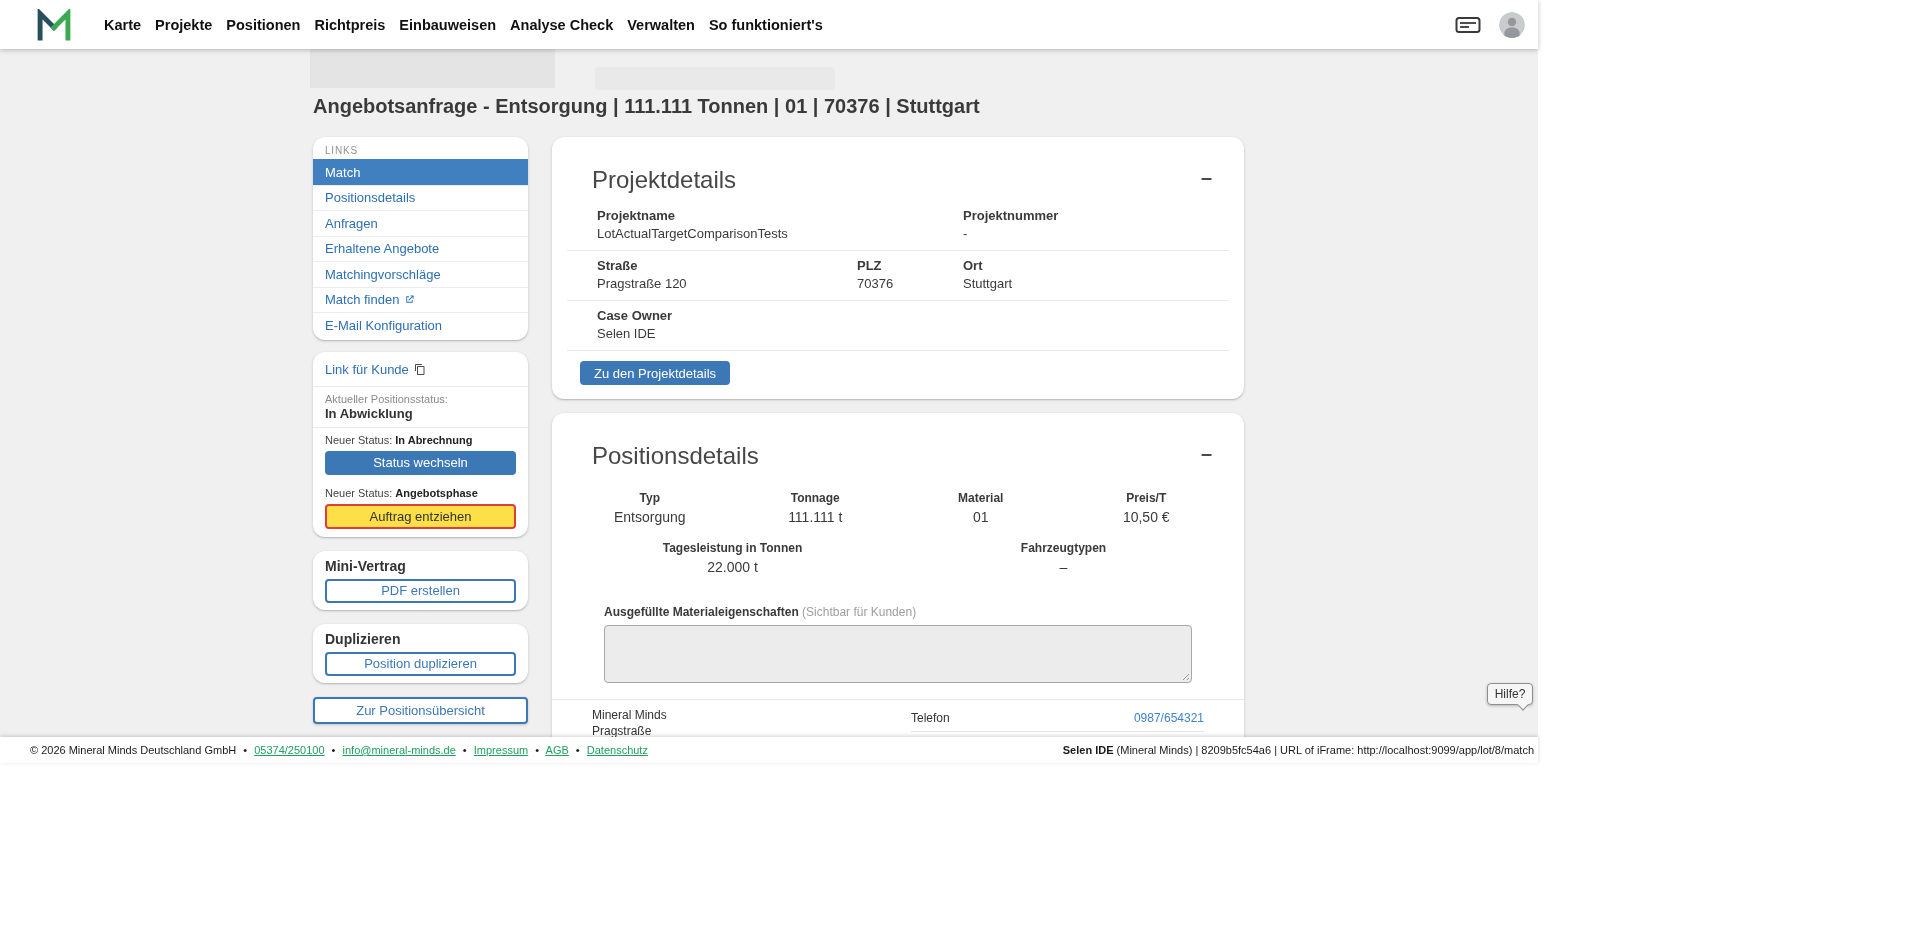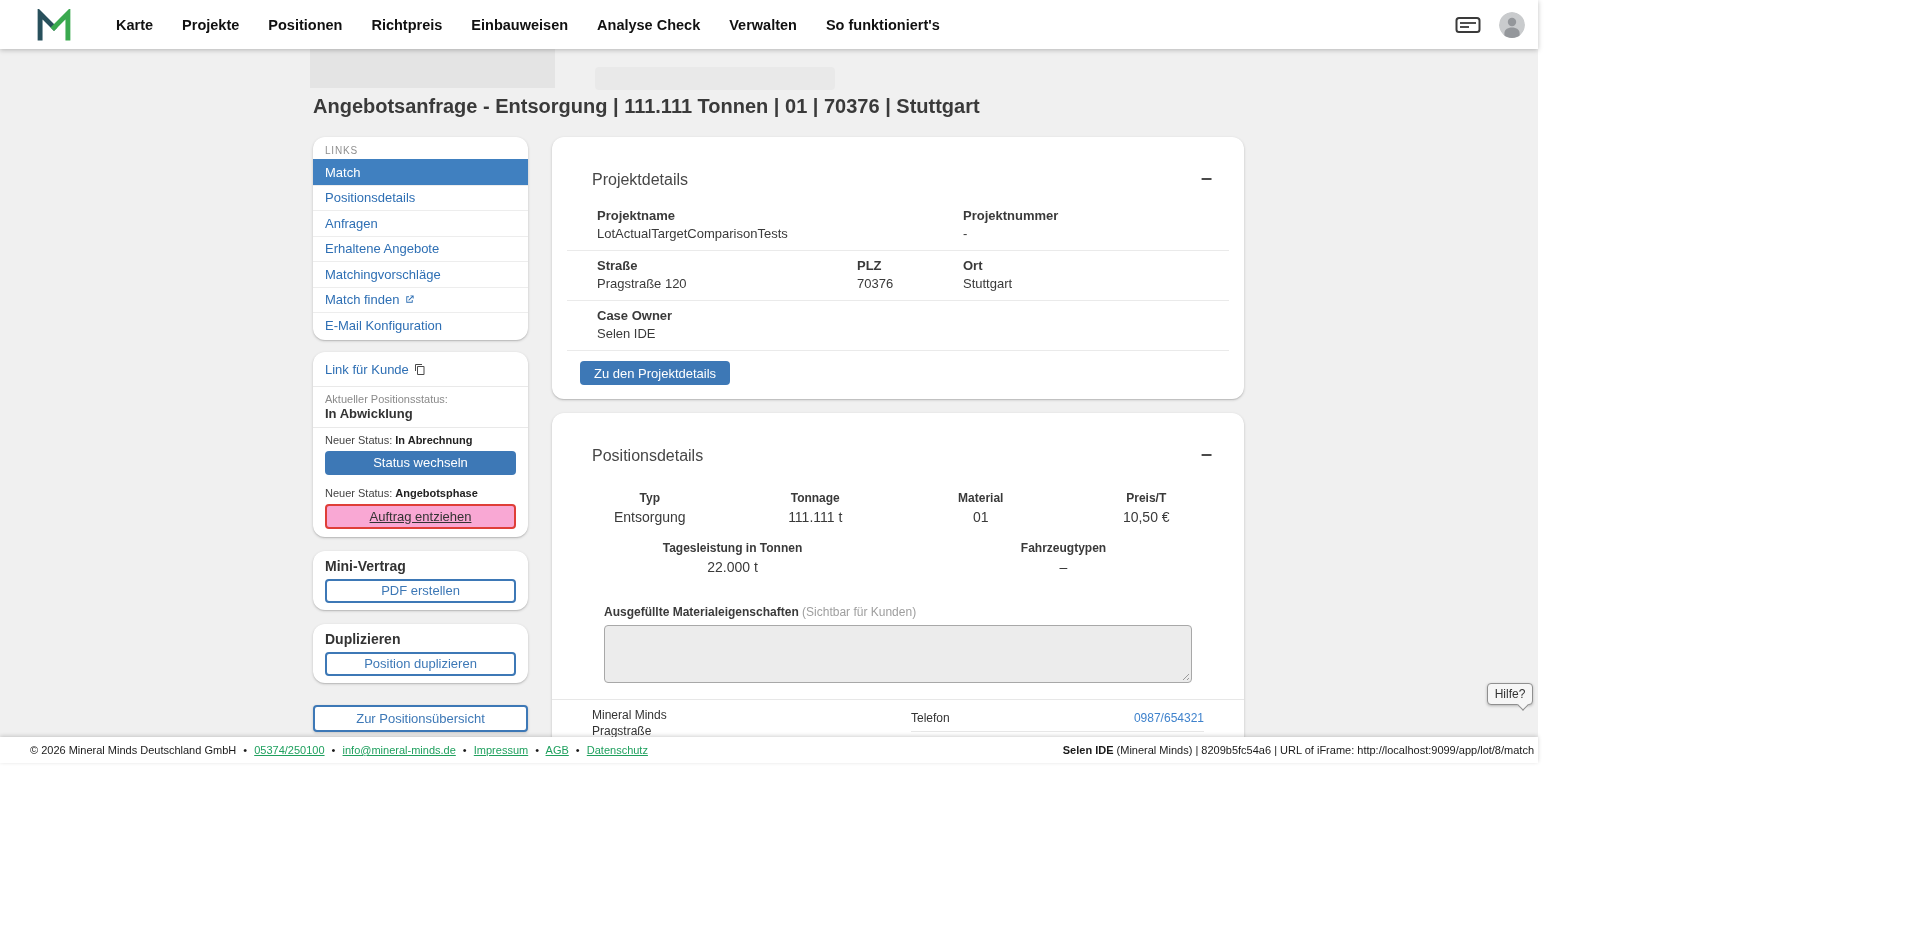--- a/index.html
+++ b/index.html
@@ -3,21 +3,21 @@
 <meta charset="utf-8">
 <style>
   * { box-sizing: border-box; margin: 0; padding: 0; }
   html,body { width:1920px; height:943px; background:#ffffff; font-family:"Liberation Sans", sans-serif; overflow:hidden; }
   .app { position:relative; width:1538px; height:943px; }
 
   
   .navbar { position:absolute; top:0; left:0; width:1538px; height:49px; background:#fff;
             box-shadow:0 1px 5px rgba(0,0,0,.25); display:flex; align-items:center; z-index:20; }
   .logo { margin-left:36px; display:flex; align-items:center; }
-  .main-nav { display:flex; margin-left:44px; gap:29px; align-items:center; }
+  .main-nav { display:flex; margin-left:32px; gap:14px; align-items:center; }
   .nav-item { font-size:14.5px; font-weight:600; color:#111; text-decoration:none; cursor:pointer; white-space:nowrap; }
   .nav-right { margin-left:auto; margin-right:13px; display:flex; align-items:center; gap:18px; }
   .reader-icon { display:flex; cursor:pointer; }
   .avatar { width:26px; height:26px; border-radius:50%; overflow:hidden; display:flex; cursor:pointer; }
 
   
   .page { position:absolute; top:49px; left:0; width:1538px; height:688px; background:#f0f0f0; overflow:hidden; }
   .skel-a { position:absolute; left:310px; top:0; width:245px; height:39px; background:#e4e4e4; }
   .skel-b { position:absolute; left:595px; top:18px; width:240px; height:23px; background:#e9e9e9; border-radius:4px; }
   .page-title { position:absolute; left:313px; top:46px; font-size:20px; font-weight:600; color:#3a3a3a; }
@@ -38,31 +38,31 @@
   .link-row a { color:#2e6fb4; text-decoration:none; cursor:pointer; }
   .divider { border-top:1px solid #e9e9e9; margin:6px -12px 0; }
   .muted-label { margin-top:6px; font-size:11px; color:#8a8a8a; }
   .bold-value { font-size:13px; font-weight:700; color:#333; margin-top:1px; }
   .status-line { margin-top:6px; font-size:11px; color:#444; }
   .status-line b { color:#222; margin-left:3px; }
   .status-line.second { margin-top:12px; }
 
   .btn { display:block; width:100%; border-radius:4px; font-size:13px; font-family:inherit; cursor:pointer; }
   .btn-primary { margin-top:5px; height:24px; background:#3d78b6; color:#fff; border:none; }
-  .btn-danger { margin-top:5px; height:25px; background:#f9a8d4; color:#333; border:2px solid #df3e38;text-decoration:underline; }
+  .btn-danger { margin-top:5px; height:25px; background:#fde047; color:#333; border:2px solid #df3e38; }
   .btn-outline { margin-top:5px; height:24px; background:#fff; color:#3d78b6; border:2px solid #3d78b6; font-weight:500; }
 
   .small-card { margin-top:14px; padding:7px 12px; }
   .small-card-title { font-size:14px; font-weight:700; color:#333; }
-  .overview-btn { margin-top:22px; height:27px; box-shadow:0 1px 3px rgba(0,0,0,.18);text-align:center; }
+  .overview-btn { margin-top:14px; height:27px; box-shadow:0 1px 3px rgba(0,0,0,.18);text-align:center; }
 
   
   .main-col { position:absolute; left:552px; top:88px; width:692px; }
   .card-head { display:flex; justify-content:space-between; align-items:flex-start; padding:30px 28px 8px 40px; }
-  .card-head h2 { font-size:16px; font-weight:500; color:#474747; line-height:26px; }
+  .card-head h2 { font-size:24px; font-weight:500; color:#474747; line-height:26px; }
   .collapse-btn { background:none; border:none; font-size:20px; font-weight:700; color:#4a4a4a; cursor:pointer; line-height:20px; padding:0 4px; }
 
   .p-row { display:grid; grid-template-columns:260px 106px 1fr; margin:0 15px; padding:7px 0 9px 30px; border-bottom:1px solid #eaeaea; }
   .f-label { font-size:13px; font-weight:700; color:#3a3a3a; }
   .f-value { font-size:13px; color:#3a3a3a; margin-top:3px; }
   .cell.c3 { grid-column:3; }
   .card-actions { display:flex; justify-content:flex-start; padding:10px 28px 14px; }
   .card-actions .btn-primary { width:auto; padding:0 14px; margin-top:0; }
 
   .pos-card { margin-top:14px; padding-bottom:40px; }

